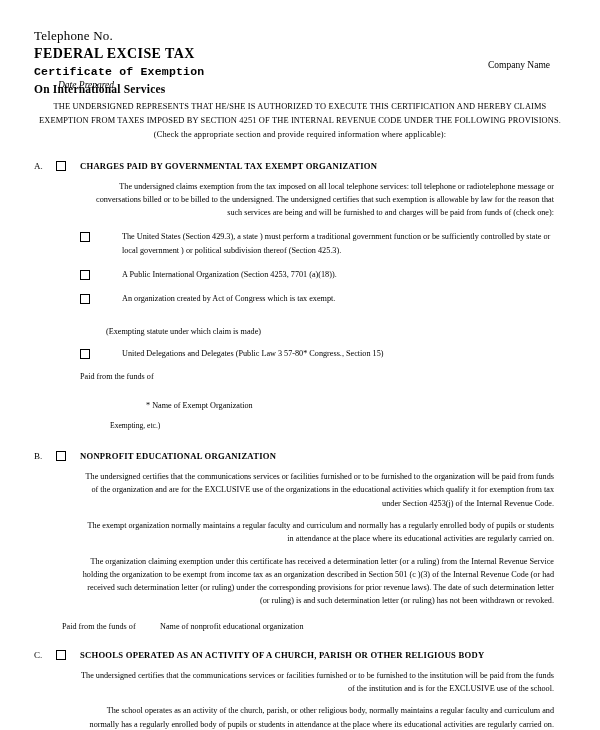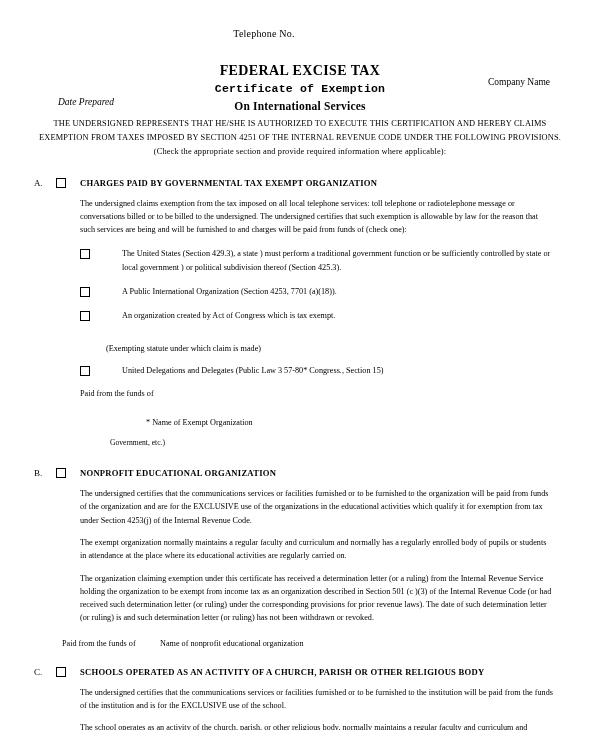--- a/index.html
+++ b/index.html
@@ -18,32 +18,31 @@
     position: relative;
     width: 600px;
     height: 730px;
     box-sizing: border-box;
     padding: 28px 34px 10px 34px;
     background: #ffffff;
   }
 
   
   .telephone-line {
-    text-align: center;
-    font-size: 10px;
+    text-align: left;
+    font-size: 13px;
     padding-right: 72px;
-    margin-bottom: 22px;
     letter-spacing: 0.2px;
   }
   .header-block {
     position: relative;
     height: 56px;
   }
   .title-stack {
-    text-align: center;
+    text-align: left;
     font-weight: bold;
     line-height: 1.45;
   }
   .title-main {
     font-size: 14px;
     letter-spacing: 0.4px;
   }
   .title-sub {
     font-size: 11.5px;
     letter-spacing: 0.2px;
@@ -111,21 +110,21 @@
     letter-spacing: 0.25px;
     margin-left: 14px;
     padding-top: 1px;
   }
   .body-text {
     font-size: 8.2px;
     line-height: 1.62;
     margin-left: 46px;
     margin-right: 12px;
     margin-top: 9px;
-    text-align: left;
+    text-align: right;
   }
 
   
   .sub-item {
     display: flex;
     margin-left: 46px;
     margin-right: 14px;
     margin-top: 11px;
   }
   .sub-item .chk {
@@ -227,21 +226,21 @@
 
     <div class="sub-item">
       <div class="chk"></div>
       <div class="sub-text">United Delegations and Delegates (Public Law 3 57-80* Congress., Section 15)</div>
     </div>
 
     <div class="paid-line">Paid from the funds of</div>
     <div class="paid-sub">* Name of Exempt Organization</div>
 
     <div class="footnote">
-      <span class="indent2">Government, etc.)</span>
+      <span class="indent2">Exempting, etc.)</span>
     </div>
   </div>
 
   <div class="section">
     <div class="sec-head">
       <div class="sec-letter">B.</div>
       <div class="chk"></div>
       <div class="sec-title">NONPROFIT EDUCATIONAL ORGANIZATION</div>
     </div>
 

